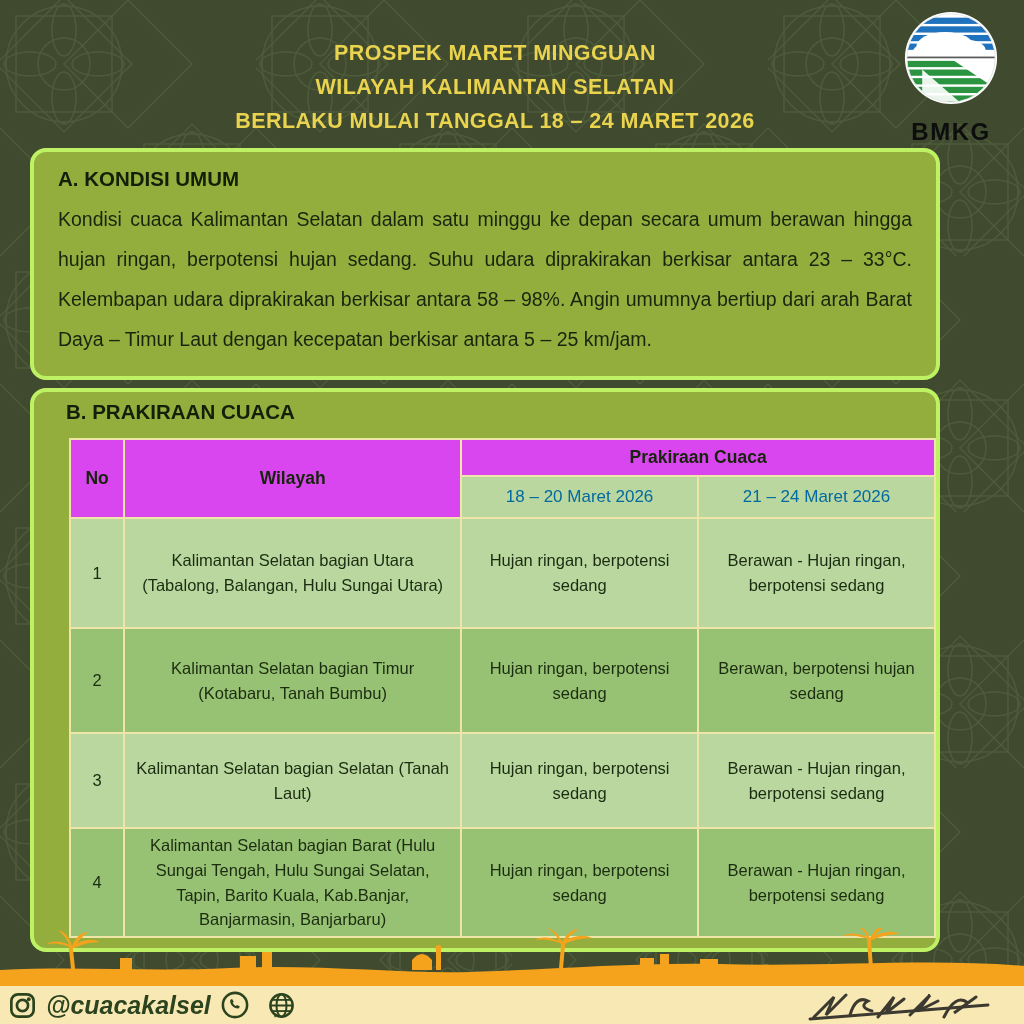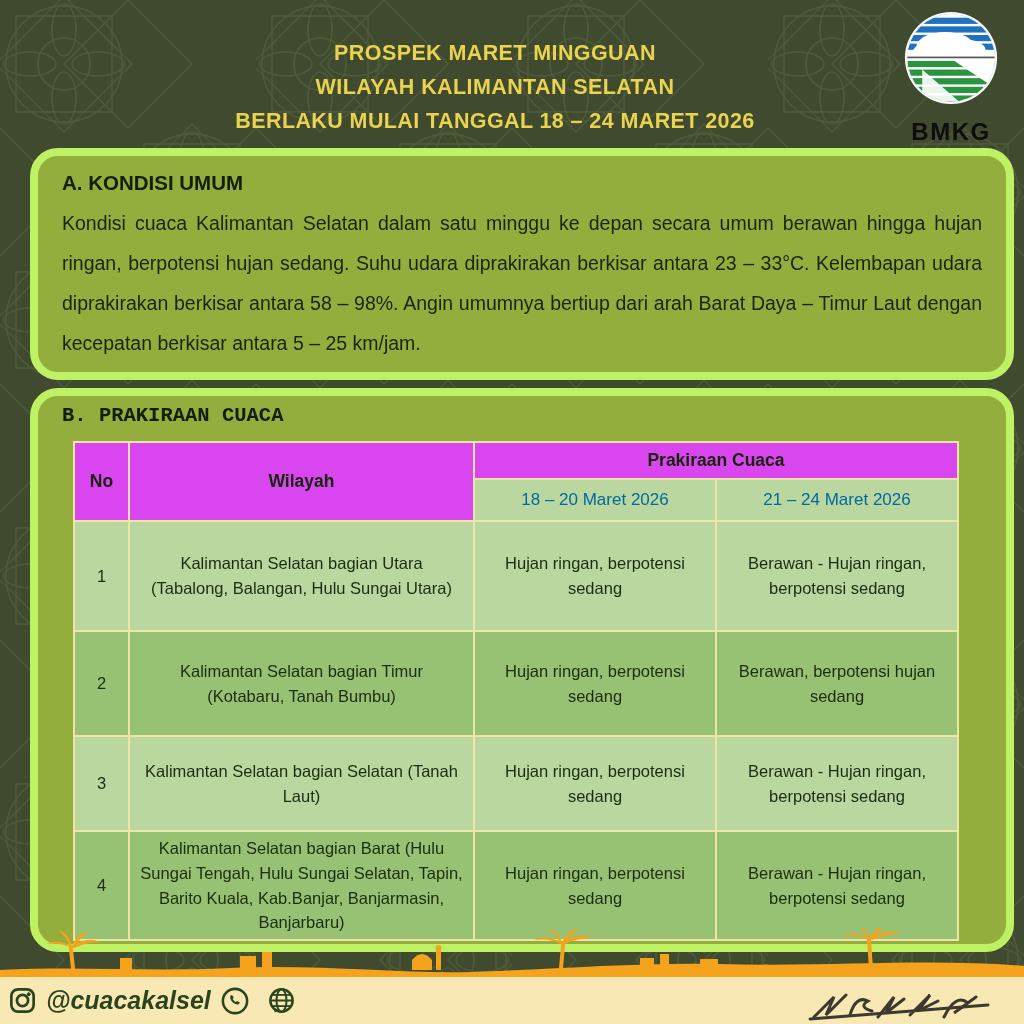--- a/index.html
+++ b/index.html
@@ -13,47 +13,47 @@
   .header-title{
     position:absolute;top:36px;left:0;width:990px;text-align:center;
     color:#e9d34f;font-weight:bold;font-size:21.5px;line-height:34px;
     letter-spacing:.4px;z-index:2;
   }
   .bmkg-logo{position:absolute;top:10px;right:18px;width:110px;text-align:center;z-index:2;}
   .bmkg-logo svg{display:block;margin:0 auto;}
   .bmkg-label{color:#0d0d0d;font-weight:bold;font-size:24px;letter-spacing:1.5px;margin-top:12px;}
   
   .panel{
-    position:absolute;left:30px;width:984px;box-sizing:border-box;
-    background:#93ae3d;border:8px solid #bef264;border-radius:28px;z-index:2;
+    position:absolute;left:30px;width:910px;box-sizing:border-box;
+    background:#93ae3d;border:4px solid #bef264;border-radius:16px;z-index:2;
   }
   .panel-a{top:148px;height:232px;padding:15px 24px 0 24px;}
   .panel-b{top:388px;height:564px;padding:8px 0 0 0;}
   .section-title{font-size:20.5px;font-weight:bold;color:#121f09;}
-  .panel-b .section-title{padding-left:24px;font-family:Liberation Mono, monospace;}
+  .panel-b .section-title{padding-left:32px;}
   .kondisi-text{
     margin:8px 0 0 0;font-size:19.5px;color:#18260e;text-align:justify;
     line-height:40px;
   }
   
   table.forecast{border-collapse:collapse;margin:14px 0 0 35px;}
   table.forecast th, table.forecast td{
     border:2px solid #f0e5a8;text-align:center;vertical-align:middle;
   }
   th.hdr{background:#d946ef;color:#16240c;font-size:17.5px;font-weight:bold;}
   th.group-hdr{height:33px;}
   th.date-hdr{background:#b9d79e;color:#0369a1;font-size:17px;font-weight:normal;height:38px;}
   td{font-size:16.5px;color:#1c2c11;padding:4px 10px;line-height:1.5;}
   tr.light td{background:#b9d79e;}
   tr.dark td{background:#97c273;}
   tr.r1{height:110px;} tr.r2{height:105px;} tr.r3{height:95px;} tr.r4{height:103px;}
   
   .skyline{position:absolute;left:0;bottom:36px;width:1024px;height:60px;z-index:4;}
   .footer-bar{
-    position:absolute;left:0;bottom:0;width:1024px;height:47px;background:#f8e9b4;
+    position:absolute;left:0;bottom:0;width:1024px;height:38px;background:#f8e9b4;
     display:flex;align-items:center;gap:9px;padding-left:8px;box-sizing:border-box;z-index:5;
   }
   .footer-text{font-style:italic;font-weight:bold;font-size:25px;color:#2c431f;white-space:nowrap;}
   .footer-bar svg{flex:none;}
   .signature{position:absolute;right:28px;bottom:1px;z-index:6;}
 </style>
 </head>
 <body>
 
 <svg class="pattern-layer" width="1024" height="1024">

